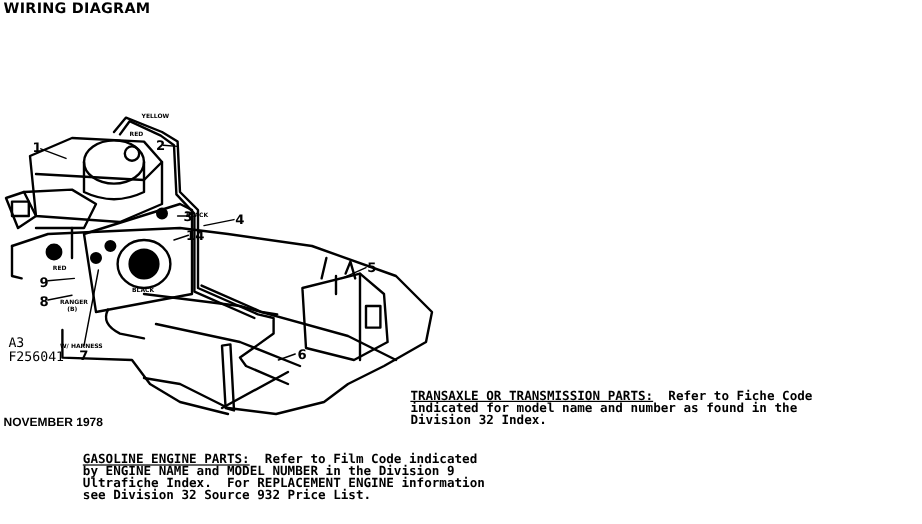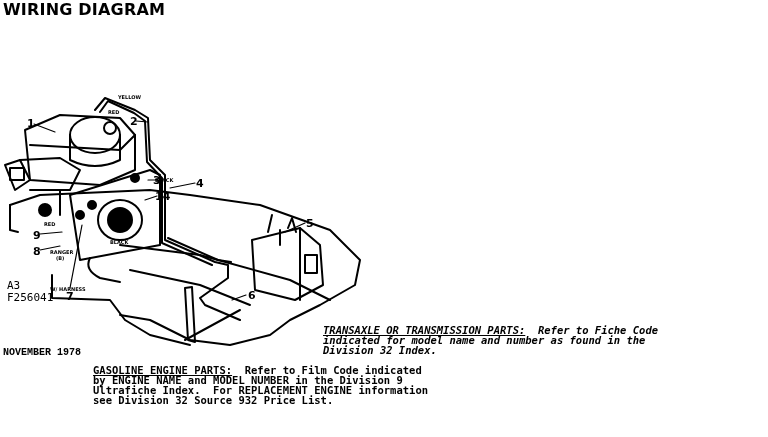--- a/index.html
+++ b/index.html
@@ -14,21 +14,21 @@
       overflow: hidden;
       font-family: "DejaVu Sans Mono", monospace;
       color: #000;
     }
     .title {
       position: absolute;
       left: 3px;
       top: 0px;
       font-family: "DejaVu Sans", sans-serif;
       font-weight: bold;
-      font-size: 16px;
+      font-size: 12px;
       letter-spacing: 0.2px;
     }
     .diagram {
       position: absolute;
       left: 0;
       top: 70px;
       width: 400px;
       height: 300px;
     }
     .callout {
@@ -51,37 +51,37 @@
       top: 280px;
       font-family: "DejaVu Sans Mono", monospace;
       font-weight: normal;
       font-size: 11px;
       line-height: 12px;
     }
     .date {
       position: absolute;
       left: 3px;
       top: 347px;
-      font-family: Liberation Mono, monospace;
+      font-family: Liberation Sans, sans-serif;
       font-weight: bold;
       font-size: 10px;
     }
     .note {
       position: absolute;
       font-family: "DejaVu Sans Mono", monospace;
       font-weight: bold;
       font-size: 10.5px;
       line-height: 10px;
       white-space: pre;
     }
     .note .head {
       text-decoration: underline;
     }
-    .trans-note { left: 323px; top: 325px; font-style: italic; }
-    .engine-note { left: 69px; top: 365px; margin-left: 24px; }
+    .trans-note { left: 342px; top: 325px; }
+    .engine-note { left: 69px; top: 378px; }
   </style>
 </head>
 <body>
 
 <div class="title">WIRING DIAGRAM</div>
 
 <svg class="diagram" viewBox="0 70 400 300" width="400" height="300" xmlns="http://www.w3.org/2000/svg" fill="none" stroke="#000" stroke-width="2" stroke-linejoin="round" stroke-linecap="round">
 
   <g>
     <path d="M10 205 L40 195 L150 190 L190 195 L260 205 L330 230 L360 260 L355 285 L320 305 L290 320 L270 335 L230 345 L190 340 L150 320 L120 315"></path>

